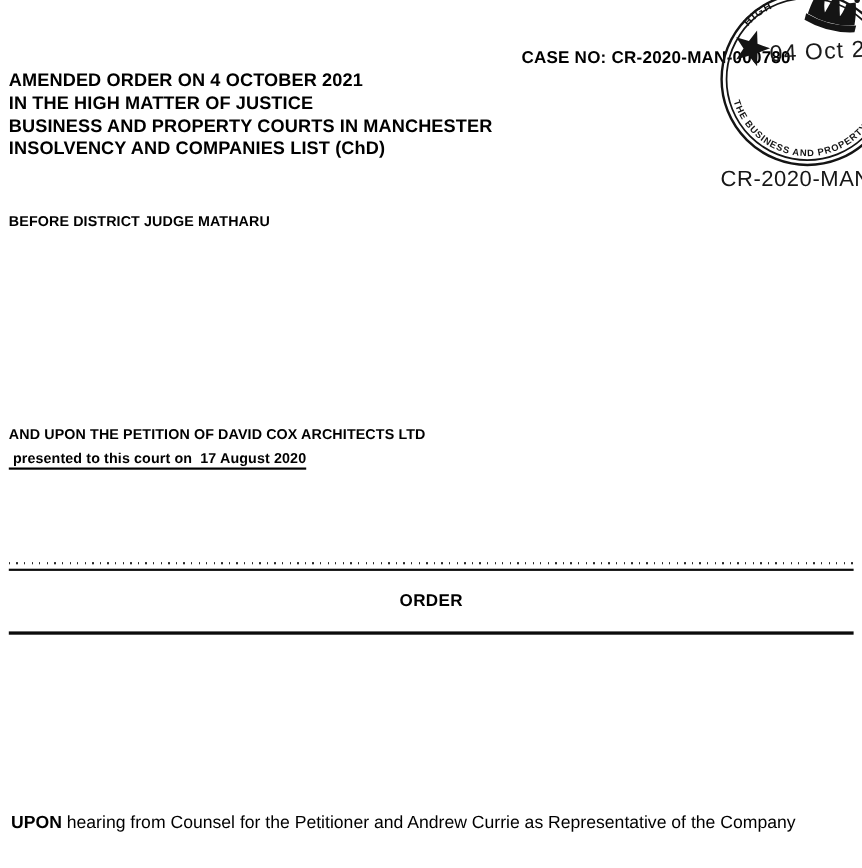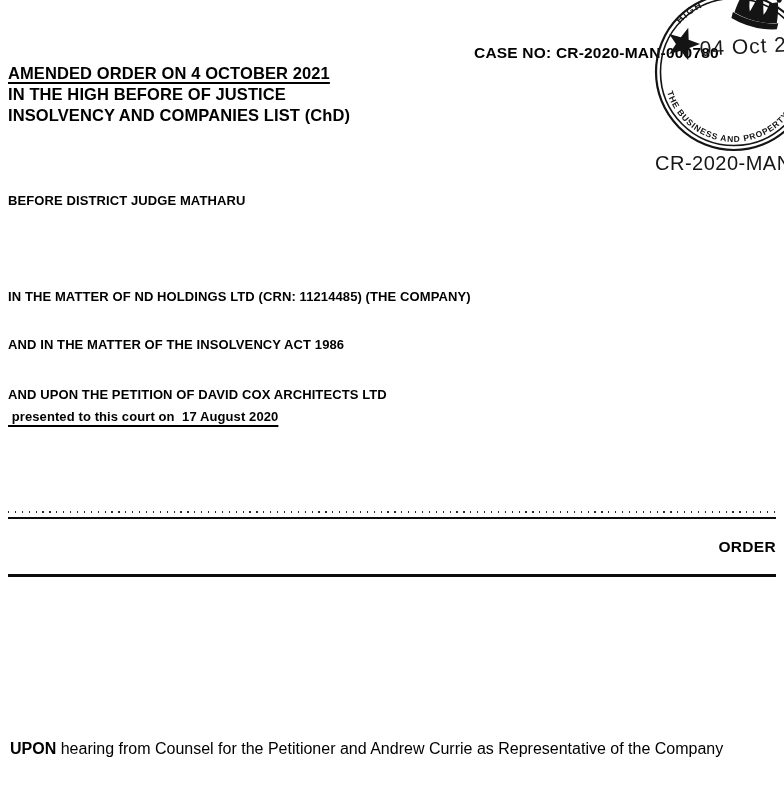--- a/index.html
+++ b/index.html
@@ -19,21 +19,20 @@
     left: 474px; top: 44px;
     font-size: 15.5px; font-weight: bold; line-height: 17px;
     white-space: nowrap; letter-spacing: 0.2px;
   }
   .title-block {
     left: 8px; top: 63px;
     font-size: 16.5px; font-weight: bold; line-height: 20.8px;
     letter-spacing: 0.1px;
   }
   .title-underlined {
-    text-decoration: underline;
     text-decoration-thickness: 2px;
     text-underline-offset: 3px;
   }
   .stamp-ref {
     left: 655px; top: 152px;
     font-size: 20px; font-weight: 400; color: #161616;
     letter-spacing: 0.5px; white-space: nowrap;
   }
   .docline {
     left: 8px;
@@ -47,21 +46,21 @@
     text-decoration-thickness: 1.8px;
     text-underline-offset: 3.5px;
   }
   .rule-top {
     left: 8px; top: 511px; width: 768px; height: 6px;
     border-bottom: 2.5px solid #0b0b0b;
     background: repeating-linear-gradient(90deg, #2a2a2a 0 1.2px, transparent 1.2px 6.9px) top / 100% 2px no-repeat;
   }
   .order-heading {
     left: 8px; top: 538px; width: 768px;
-    text-align: right;
+    text-align: center;
     font-size: 15.5px; font-weight: bold; letter-spacing: 0.3px;
   }
   .rule-bottom {
     left: 8px; top: 574px; width: 768px; height: 0;
     border-top: 3px solid #0b0b0b;
   }
   .para {
     left: 10px; width: 752px;
     font-size: 16px; font-weight: 400; line-height: 24.6px;
     text-align: justify;
@@ -74,29 +73,28 @@
 </style>
 </head>
 <body>
 
 <div id="page">
 
   <div class="abs case-line">CASE NO: CR-2020-MAN-000780</div>
 
   <div class="abs title-block">
     <div class="title-underlined">AMENDED ORDER ON 4 OCTOBER 2021</div>
-    <div>IN THE HIGH BEFORE OF JUSTICE</div>
+    <div>IN THE HIGH MATTER OF JUSTICE</div>
+    <div>BUSINESS AND PROPERTY COURTS IN MANCHESTER</div>
     <div>INSOLVENCY AND COMPANIES LIST (ChD)</div>
   </div>
 
   <div class="abs stamp-ref">CR-2020-MAN-000780</div>
 
   <div class="abs docline" style="top:192px">BEFORE DISTRICT JUDGE MATHARU</div>
-  <div class="abs docline" style="top:288px">IN THE MATTER OF ND HOLDINGS LTD (CRN: 11214485) (THE COMPANY)</div>
-  <div class="abs docline" style="top:336px">AND IN THE MATTER OF THE INSOLVENCY ACT 1986</div>
 
   <div class="abs docline petition-block">
     <div>AND UPON THE PETITION OF DAVID COX ARCHITECTS LTD</div>
     <div class="petition-line2"> presented to this court on  17 August 2020</div>
   </div>
 
   <div class="abs rule-top"></div>
   <div class="abs order-heading">ORDER</div>
   <div class="abs rule-bottom"></div>
 

